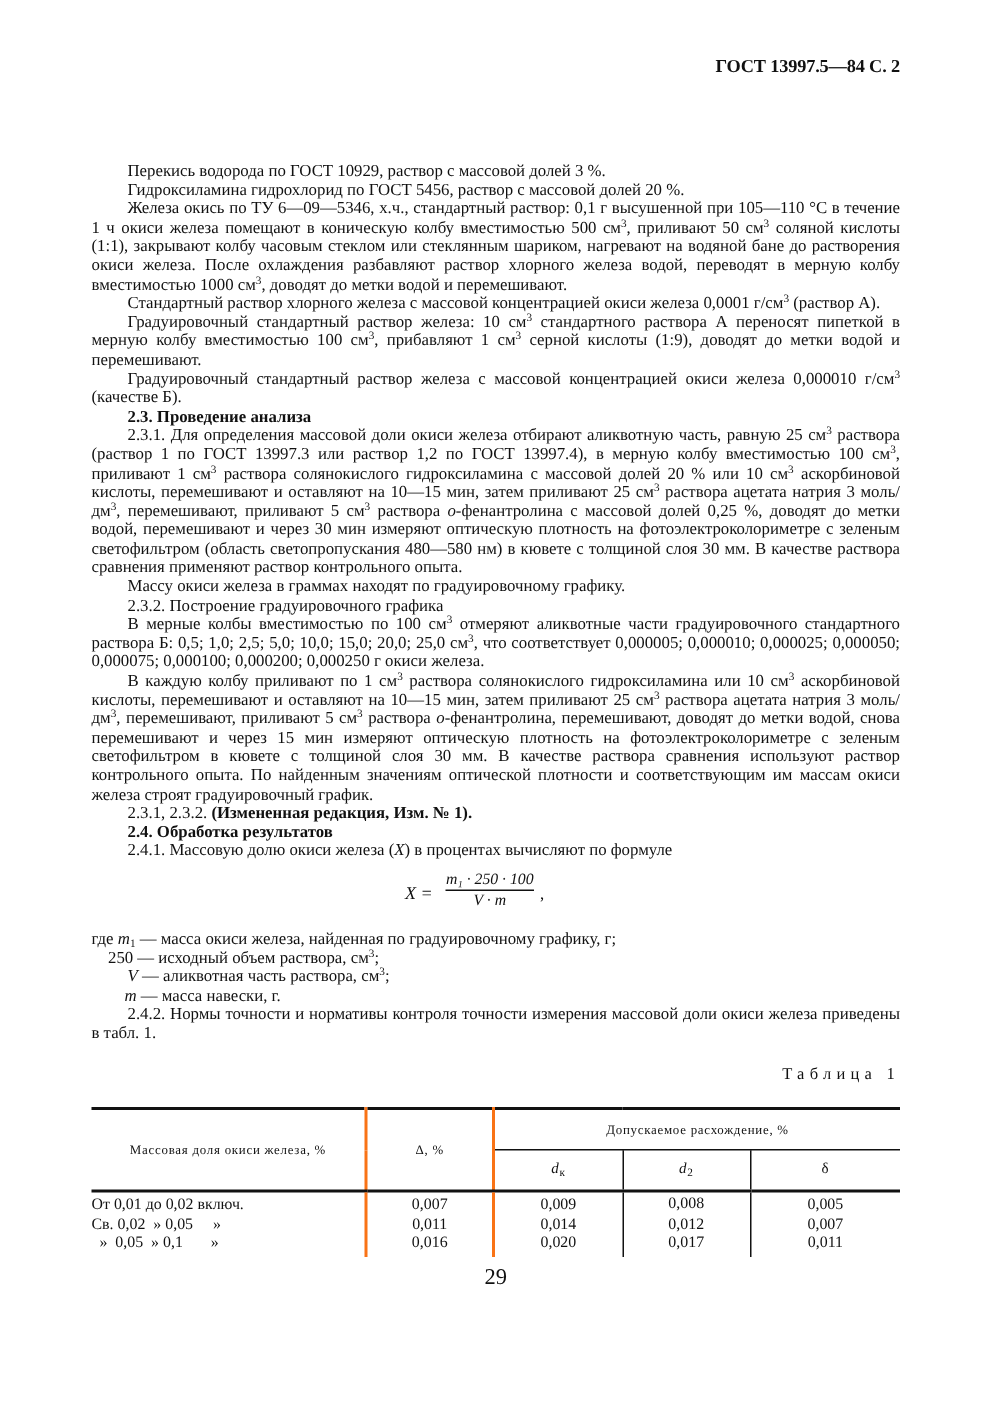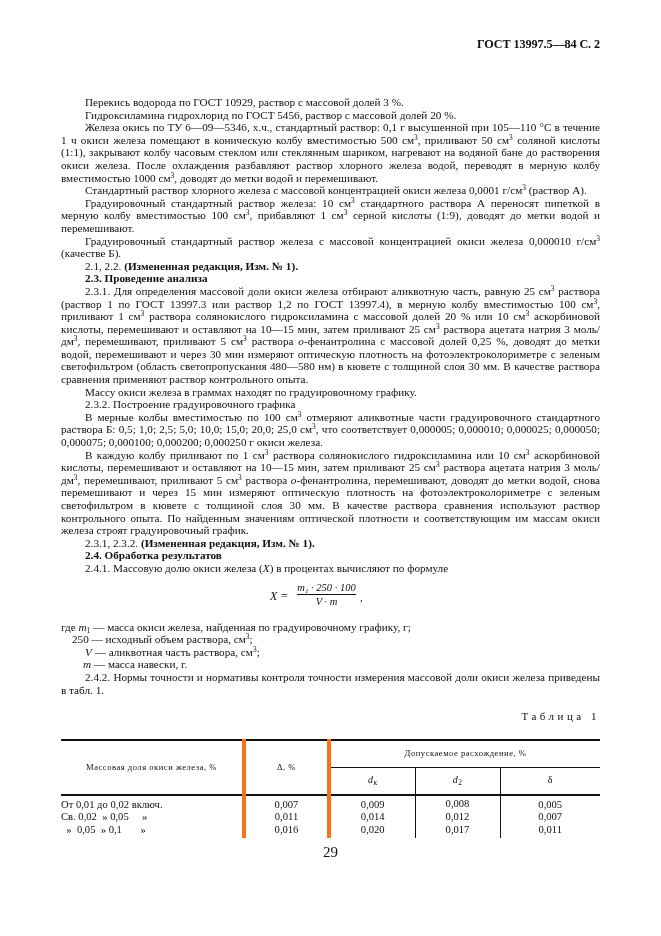--- a/index.html
+++ b/index.html
@@ -8,21 +8,21 @@
     font-family: "Liberation Serif", "DejaVu Serif", serif;
     color: #111;
     font-size: 11.2px;
     line-height: 12.6px;
   }
   .header {
     position: absolute; top: 38px; right: 61px;
     font-weight: bold; font-size: 12.2px; letter-spacing: -0.1px;
   }
   .content {
-    position: absolute; top: 96px; left: 61px; width: 539px;
+    position: absolute; top: 108px; left: 61px; width: 539px;
   }
   p { margin: 0; text-align: justify; }
   .ind { text-indent: 24px; }
   .b { font-weight: bold; }
   sup { font-size: 7.5px; line-height: 0; vertical-align: 4px; }
   sub { font-size: 7.5px; line-height: 0; vertical-align: -2px; }
   i { font-style: italic; }
   .formula {
     margin: 6px 0 10px 0; height: 30px; position: relative;
   }
@@ -42,21 +42,21 @@
   }
   table {
     border-collapse: collapse; width: 539px; font-size: 10.6px;
   }
   table th {
     font-weight: normal; font-size: 8.6px; letter-spacing: 0.5px;
     padding: 0; height: 26px;
   }
   .t-top { border-top: 2.5px solid #111; }
   .t-headbot { border-bottom: 2.5px solid #111; }
-  .vthick { border-right: 4px solid #f97316; }
+  .vthick { border-right: 2px solid #f97316; }
   .vthin { border-right: 1px solid #111; }
   .hthin { border-bottom: 1px solid #111; }
   td { padding: 0; line-height: 11.5px; vertical-align: top; }
   td.num { text-align: center; }
   td.first { text-align: left; }
   .body-row td { padding-top: 1px; }
   .pad-bottom td { padding-bottom: 3px; }
   .page-num {
     position: absolute; top: 846px; left: 0; width: 661px; text-align: center;
     font-size: 15px;
@@ -67,21 +67,20 @@
 
 <div class="header">ГОСТ 13997.5—84 С. 2</div>
 
 <div class="content">
   <p class="ind">Перекись водорода по ГОСТ 10929, раствор с массовой долей 3 %.</p>
   <p class="ind">Гидроксиламина гидрохлорид по ГОСТ 5456, раствор с массовой долей 20 %.</p>
   <p class="ind"><span>Железа окись по ТУ 6—09—5346, х.ч., стандартный раствор: 0,1 г высушенной при 105—110 °С в течение 1 ч окиси железа помещают в коническую колбу вместимостью 500 см</span><sup>3</sup><span>, приливают 50 см</span><sup>3</sup><span> соляной кислоты (1:1), закрывают колбу часовым стеклом или стеклянным шариком, нагревают на водяной бане до растворения окиси железа. После охлаждения разбавляют раствор хлорного железа водой, переводят в мерную колбу вместимостью 1000 см</span><sup>3</sup><span>, доводят до метки водой и перемешивают.</span></p>
   <p class="ind"><span>Стандартный раствор хлорного железа с массовой концентрацией окиси железа 0,0001 г/см</span><sup>3</sup><span> (раствор А).</span></p>
   <p class="ind"><span>Градуировочный стандартный раствор железа: 10 см</span><sup>3</sup><span> стандартного раствора А переносят пипеткой в мерную колбу вместимостью 100 см</span><sup>3</sup><span>, прибавляют 1 см</span><sup>3</sup><span> серной кислоты (1:9), доводят до метки водой и перемешивают.</span></p>
   <p class="ind"><span>Градуировочный стандартный раствор железа с массовой концентрацией окиси железа 0,000010 г/см</span><sup>3</sup><span> (качестве Б).</span></p>
-  <p class="ind"><span>2.1, 2.2. </span><span class="b">(Измененная редакция, Изм. № 1).</span></p>
   <p class="ind b">2.3. Проведение анализа</p>
   <p class="ind"><span>2.3.1. Для определения массовой доли окиси железа отбирают аликвотную часть, равную 25 см</span><sup>3</sup><span> раствора (раствор 1 по ГОСТ 13997.3 или раствор 1,2 по ГОСТ 13997.4), в мерную колбу вместимостью 100 см</span><sup>3</sup><span>, приливают 1 см</span><sup>3</sup><span> раствора солянокислого гидроксиламина с массовой долей 20 % или 10 см</span><sup>3</sup><span> аскорбиновой кислоты, перемешивают и оставляют на 10—15 мин, затем приливают 25 см</span><sup>3</sup><span> раствора ацетата натрия 3 моль/дм</span><sup>3</sup><span>, перемешивают, приливают 5 см</span><sup>3</sup><span> раствора </span><i>о</i><span>-фенантролина с массовой долей 0,25 %, доводят до метки водой, перемешивают и через 30 мин измеряют оптическую плотность на фотоэлектроколориметре с зеленым светофильтром (область светопропускания 480—580 нм) в кювете с толщиной слоя 30 мм. В качестве раствора сравнения применяют раствор контрольного опыта.</span></p>
   <p class="ind">Массу окиси железа в граммах находят по градуировочному графику.</p>
   <p class="ind">2.3.2. Построение градуировочного графика</p>
   <p class="ind"><span>В мерные колбы вместимостью по 100 см</span><sup>3</sup><span> отмеряют аликвотные части градуировочного стандартного раствора Б: 0,5; 1,0; 2,5; 5,0; 10,0; 15,0; 20,0; 25,0 см</span><sup>3</sup><span>, что соответствует 0,000005; 0,000010; 0,000025; 0,000050; 0,000075; 0,000100; 0,000200; 0,000250 г окиси железа.</span></p>
   <p class="ind"><span>В каждую колбу приливают по 1 см</span><sup>3</sup><span> раствора солянокислого гидроксиламина или 10 см</span><sup>3</sup><span> аскорбиновой кислоты, перемешивают и оставляют на 10—15 мин, затем приливают 25 см</span><sup>3</sup><span> раствора ацетата натрия 3 моль/дм</span><sup>3</sup><span>, перемешивают, приливают 5 см</span><sup>3</sup><span> раствора </span><i>о</i><span>-фенантролина, перемешивают, доводят до метки водой, снова перемешивают и через 15 мин измеряют оптическую плотность на фотоэлектроколориметре с зеленым светофильтром в кювете с толщиной слоя 30 мм. В качестве раствора сравнения используют раствор контрольного опыта. По найденным значениям оптической плотности и соответствующим им массам окиси железа строят градуировочный график.</span></p>
   <p class="ind"><span>2.3.1, 2.3.2. </span><span class="b">(Измененная редакция, Изм. № 1).</span></p>
   <p class="ind b">2.4. Обработка результатов</p>
   <p class="ind"><span>2.4.1. Массовую долю окиси железа (</span><i>X</i><span>) в процентах вычисляют по формуле</span></p>
 

